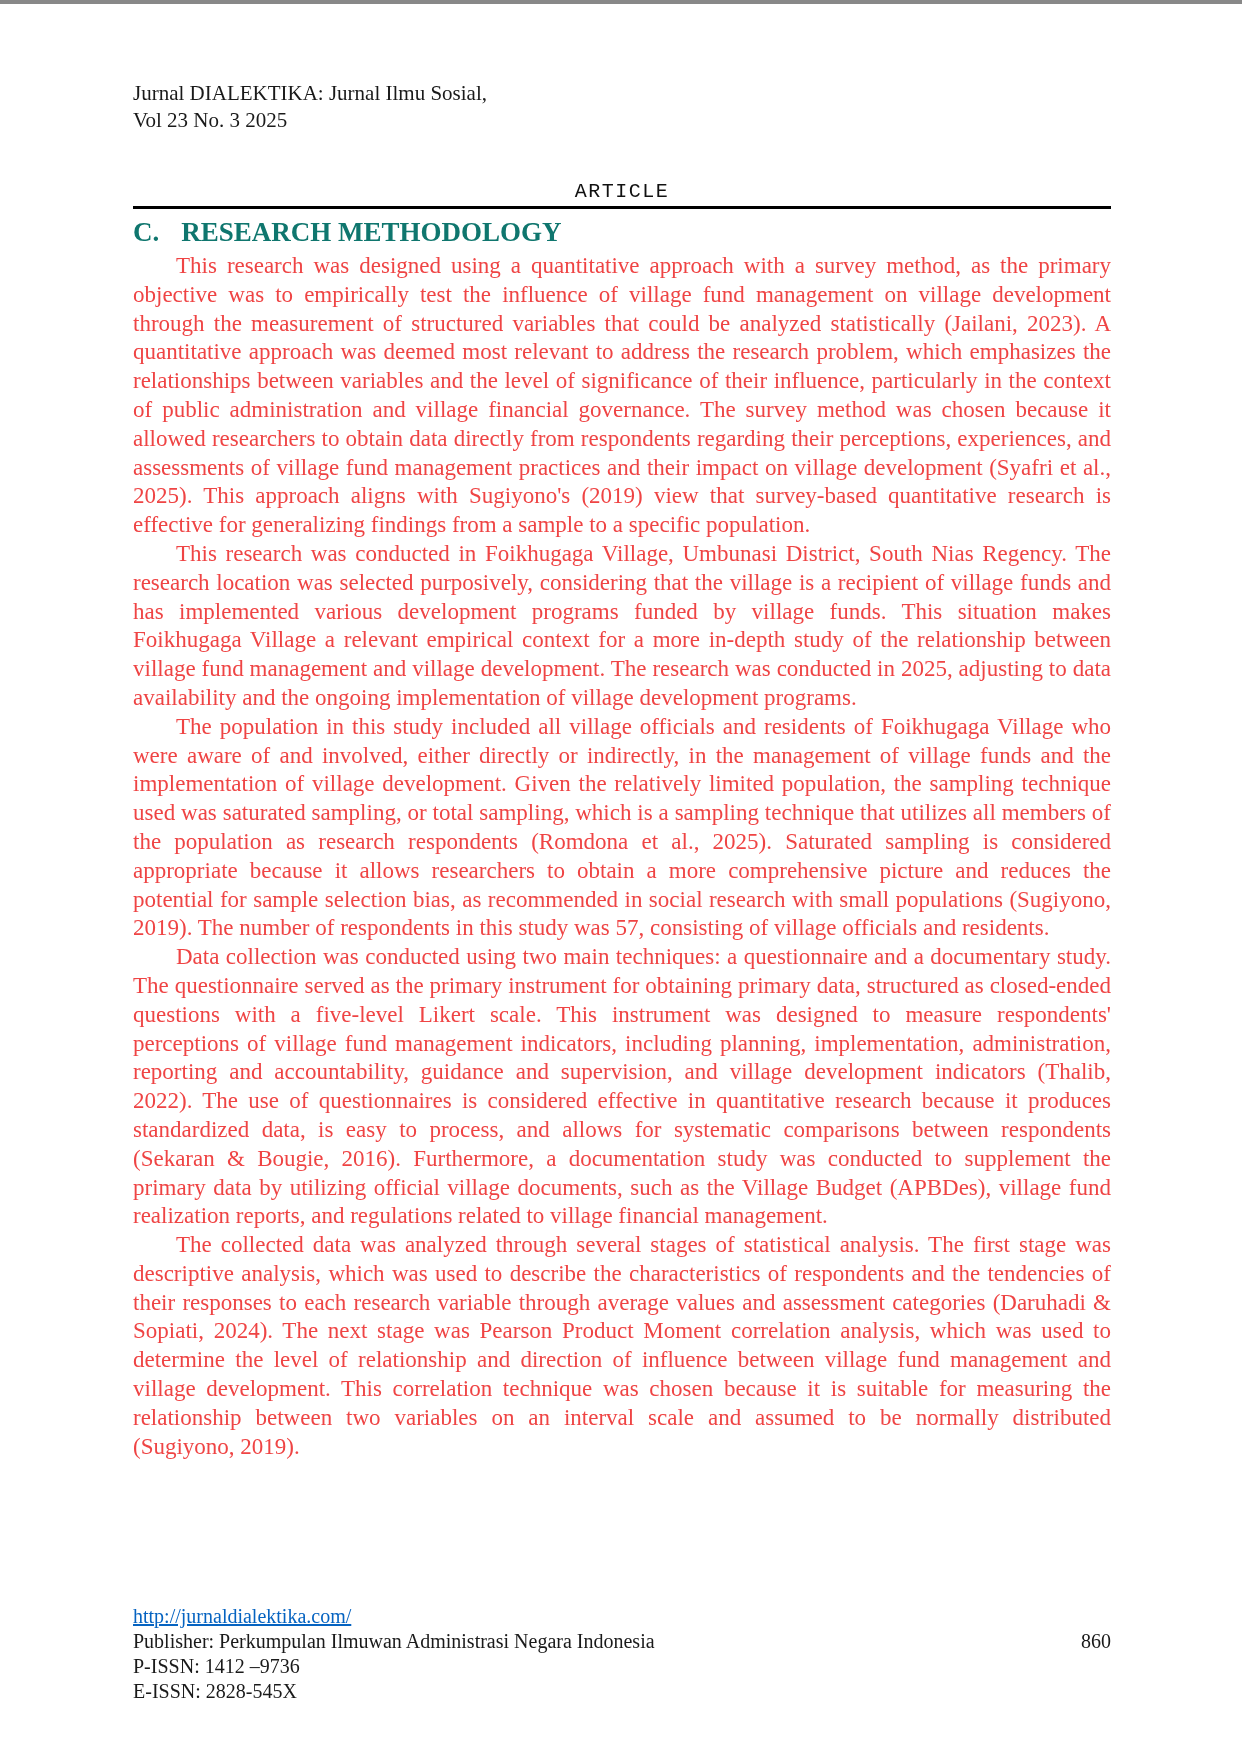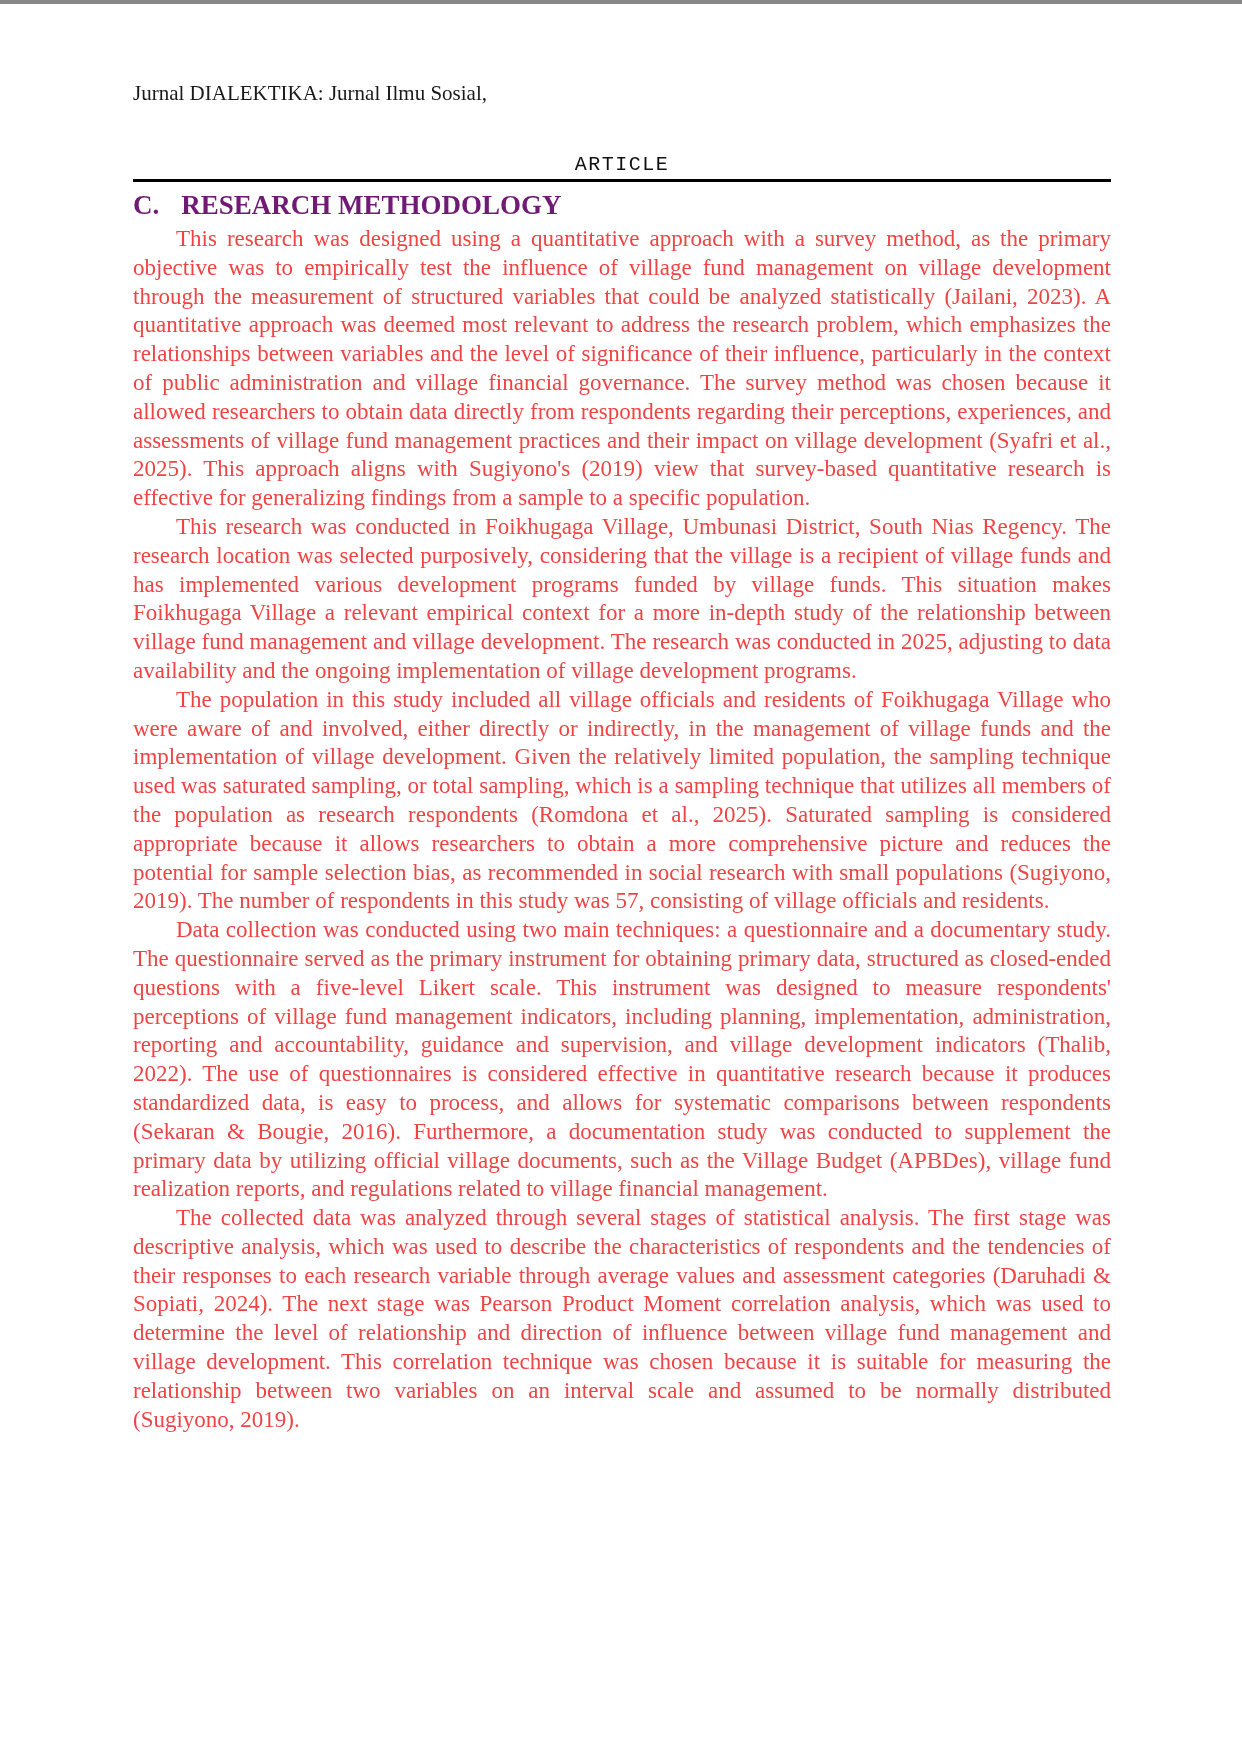--- a/index.html
+++ b/index.html
@@ -35,21 +35,21 @@
     font-size: 20px;
     letter-spacing: 1.5px;
     color: #111;
     font-family: Liberation Mono, monospace;
   }
   .section-heading {
     margin-top: 7px;
     font-weight: bold;
     font-size: 27px;
     line-height: 32px;
-    color: #701a75;
+    color: #0f766e;
     white-space: nowrap;
   }
   .section-heading .num { display: inline-block; margin-right: 22px; }
   .body-text { margin-top: 4px; }
   .para {
     font-size: 23px;
     line-height: 28.8px;
     text-align: justify;
     text-indent: 43px;
     color: #ef4444;
@@ -75,33 +75,45 @@
   }
 </style>
 </head>
 <body>
 
 <div class="page">
 
   <div class="content">
 
     <div class="journal-line">Jurnal DIALEKTIKA: Jurnal Ilmu Sosial,</div>
+    <div class="journal-line">Vol 23 No. 3 2025</div>
 
     <div class="article-band">
       <span class="article-label">ARTICLE</span>
     </div>
 
     <div class="section-heading">
       <span class="num">C.</span><span>RESEARCH METHODOLOGY</span>
     </div>
 
     <div class="body-text">
       <p class="para">This research was designed using a quantitative approach with a survey method, as the primary objective was to empirically test the influence of village fund management on village development through the measurement of structured variables that could be analyzed statistically (Jailani, 2023). A quantitative approach was deemed most relevant to address the research problem, which emphasizes the relationships between variables and the level of significance of their influence, particularly in the context of public administration and village financial governance. The survey method was chosen because it allowed researchers to obtain data directly from respondents regarding their perceptions, experiences, and assessments of village fund management practices and their impact on village development (Syafri et al., 2025). This approach aligns with Sugiyono's (2019) view that survey-based quantitative research is effective for generalizing findings from a sample to a specific population.</p>
       <p class="para">This research was conducted in Foikhugaga Village, Umbunasi District, South Nias Regency. The research location was selected purposively, considering that the village is a recipient of village funds and has implemented various development programs funded by village funds. This situation makes Foikhugaga Village a relevant empirical context for a more in-depth study of the relationship between village fund management and village development. The research was conducted in 2025, adjusting to data availability and the ongoing implementation of village development programs.</p>
       <p class="para">The population in this study included all village officials and residents of Foikhugaga Village who were aware of and involved, either directly or indirectly, in the management of village funds and the implementation of village development. Given the relatively limited population, the sampling technique used was saturated sampling, or total sampling, which is a sampling technique that utilizes all members of the population as research respondents (Romdona et al., 2025). Saturated sampling is considered appropriate because it allows researchers to obtain a more comprehensive picture and reduces the potential for sample selection bias, as recommended in social research with small populations (Sugiyono, 2019). The number of respondents in this study was 57, consisting of village officials and residents.</p>
       <p class="para">Data collection was conducted using two main techniques: a questionnaire and a documentary study. The questionnaire served as the primary instrument for obtaining primary data, structured as closed-ended questions with a five-level Likert scale. This instrument was designed to measure respondents' perceptions of village fund management indicators, including planning, implementation, administration, reporting and accountability, guidance and supervision, and village development indicators (Thalib, 2022). The use of questionnaires is considered effective in quantitative research because it produces standardized data, is easy to process, and allows for systematic comparisons between respondents (Sekaran &amp; Bougie, 2016). Furthermore, a documentation study was conducted to supplement the primary data by utilizing official village documents, such as the Village Budget (APBDes), village fund realization reports, and regulations related to village financial management.</p>
       <p class="para">The collected data was analyzed through several stages of statistical analysis. The first stage was descriptive analysis, which was used to describe the characteristics of respondents and the tendencies of their responses to each research variable through average values and assessment categories (Daruhadi &amp; Sopiati, 2024). The next stage was Pearson Product Moment correlation analysis, which was used to determine the level of relationship and direction of influence between village fund management and village development. This correlation technique was chosen because it is suitable for measuring the relationship between two variables on an interval scale and assumed to be normally distributed (Sugiyono, 2019).</p>
     </div>
 
   </div>
 
+  <div class="footer">
+    <div class="footer-link-line">
+      <a href="#">http://jurnaldialektika.com/</a>
+    </div>
+    <div class="footer-pub-line">
+      <span>Publisher: Perkumpulan Ilmuwan Administrasi Negara Indonesia</span>
+      <span>860</span>
+    </div>
+    <div>P-ISSN: 1412 –9736</div>
+    <div>E-ISSN: 2828-545X</div>
+  </div>
 
 </div>
 
 </body></html>

